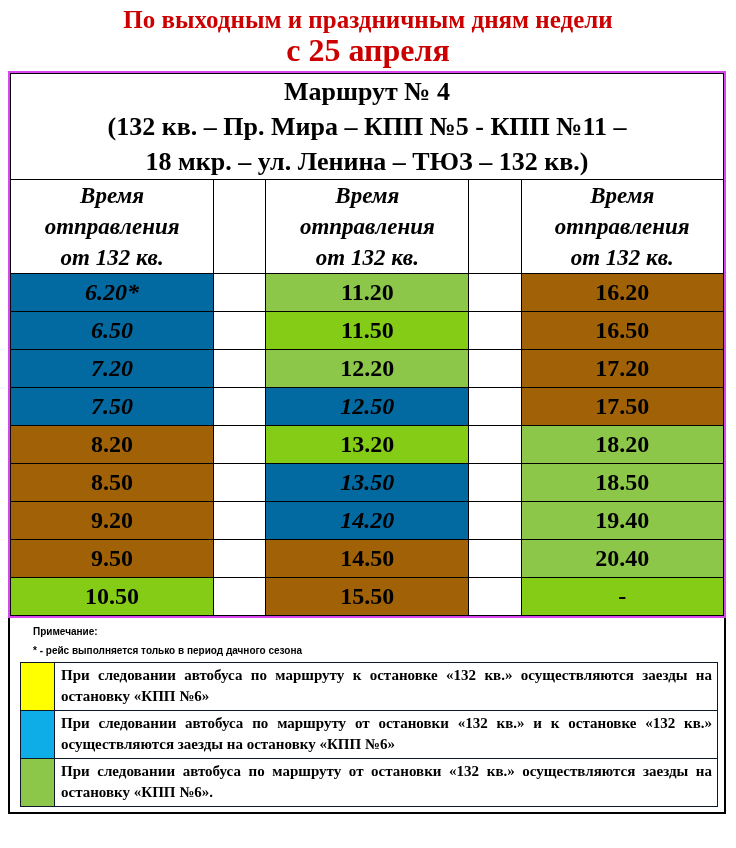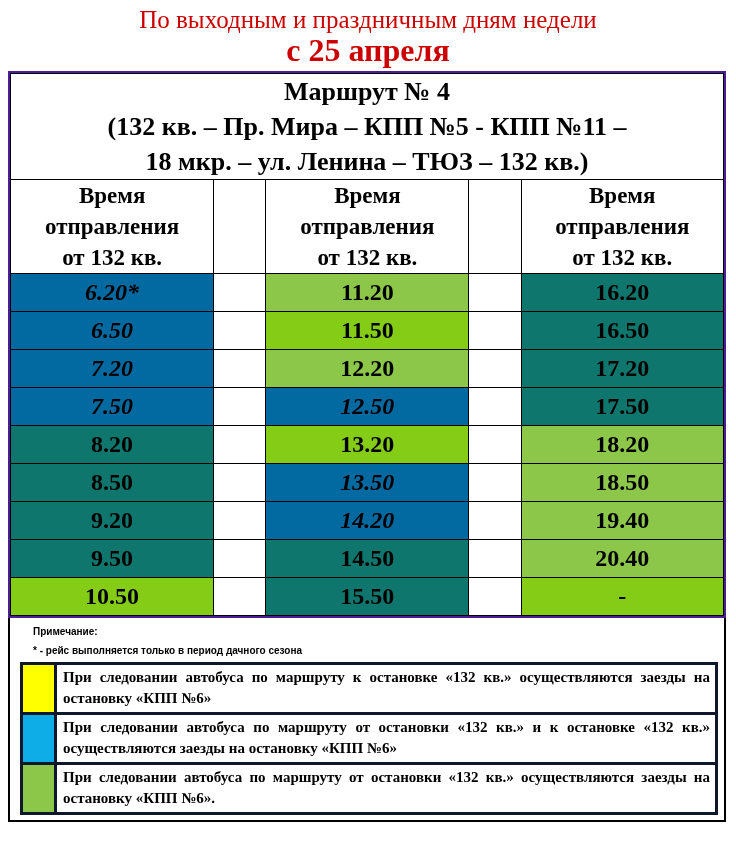--- a/index.html
+++ b/index.html
@@ -17,38 +17,38 @@
     position: relative;
     width: 736px;
     height: 848px;
     box-sizing: border-box;
   }
 
   
   .heading {
     text-align: center;
     color: #CC0000;
-    font-weight: normal;
+    font-weight: bold;
     font-size: 25px;
     line-height: 30px;
     padding-top: 5px;
     letter-spacing: 0px;
   }
   .heading-line2 {
     text-align: center;
     color: #CC0000;
     font-weight: bold;
     font-size: 32px;
     line-height: 30px;
   }
 
   
   .sched-wrap {
     margin: 6px 10px 0 8px;
-    border: 2px solid #4c1d95;
+    border: 2px solid #d946ef;
     box-sizing: border-box;
   }
   table.sched {
     border-collapse: collapse;
     width: 100%;
     table-layout: fixed;
   }
   table.sched td, table.sched th {
     border: 1px solid #000;
     padding: 0;
@@ -65,35 +65,36 @@
   }
 
   .colhead {
     text-align: center;
     font-weight: bold;
     font-size: 23px;
     line-height: 31px;
     padding: 5px 2px 6px 2px;
     color: #000;
     vertical-align: middle;
+    font-style: italic;
   }
   .spacer-head, .spacer-cell {
     background: #ffffff;
   }
 
   td.time {
     text-align: center;
     font-weight: bold;
     font-size: 24px;
     height: 37px;
     color: #000;
     vertical-align: middle;
   }
   .bg-yellow { background: #0369a1; font-style: italic; }
-  .bg-blue   { background: #0f766e; }
+  .bg-blue   { background: #a16207; }
   .bg-green  { background: #8DC74A; }
   .bg-white  { background: #84cc16; }
 
   
   .notes {
     margin: 0 10px 0 8px;
     border: 2px solid #000;
     border-top: none;
     box-sizing: border-box;
     padding: 4px 0 5px 0;
@@ -108,21 +109,21 @@
     padding-left: 23px;
   }
 
   .legend {
     margin: 2px 6px 0 10px;
     border-collapse: collapse;
     width: calc(100% - 16px);
     table-layout: fixed;
   }
   .legend td {
-    border: 3px solid #0f172a;
+    border: 1px solid #0f172a;
     padding: 0;
     vertical-align: middle;
   }
   .legend td.swatch {
     width: 34px;
   }
   .legend td.legend-text {
     font-family: "Liberation Serif", "DejaVu Serif", serif;
     font-weight: bold;
     font-size: 15px;

